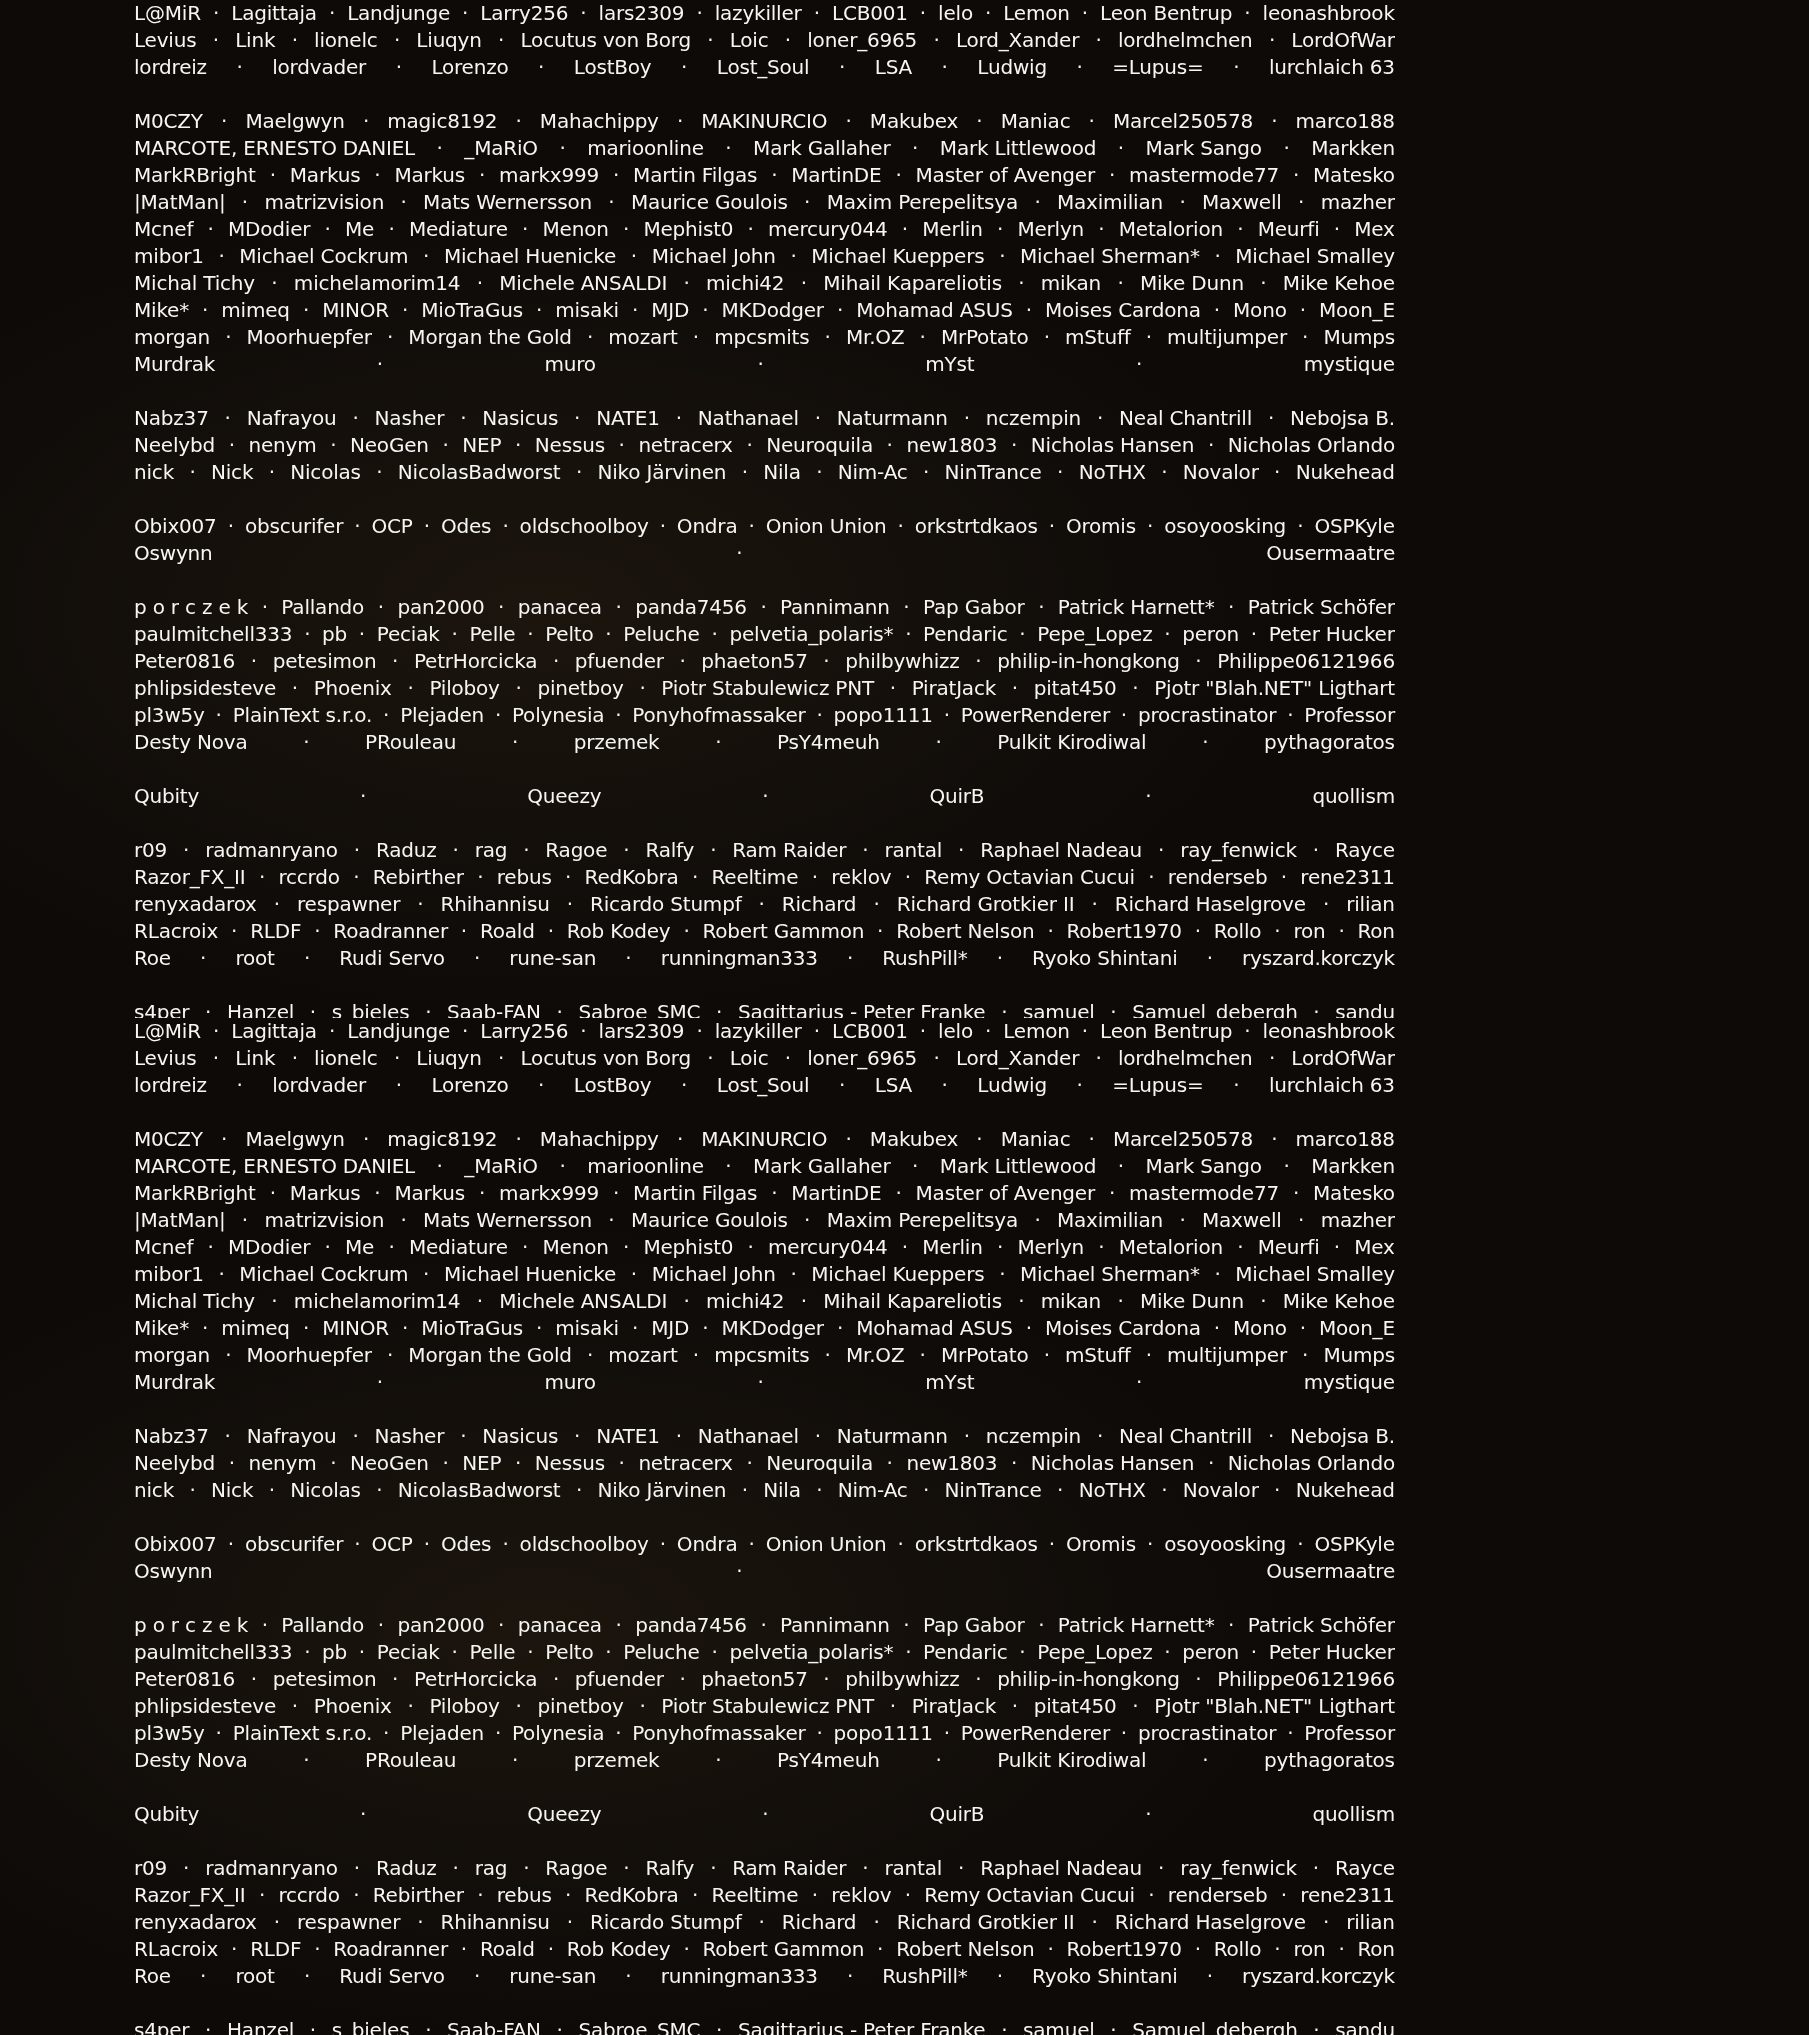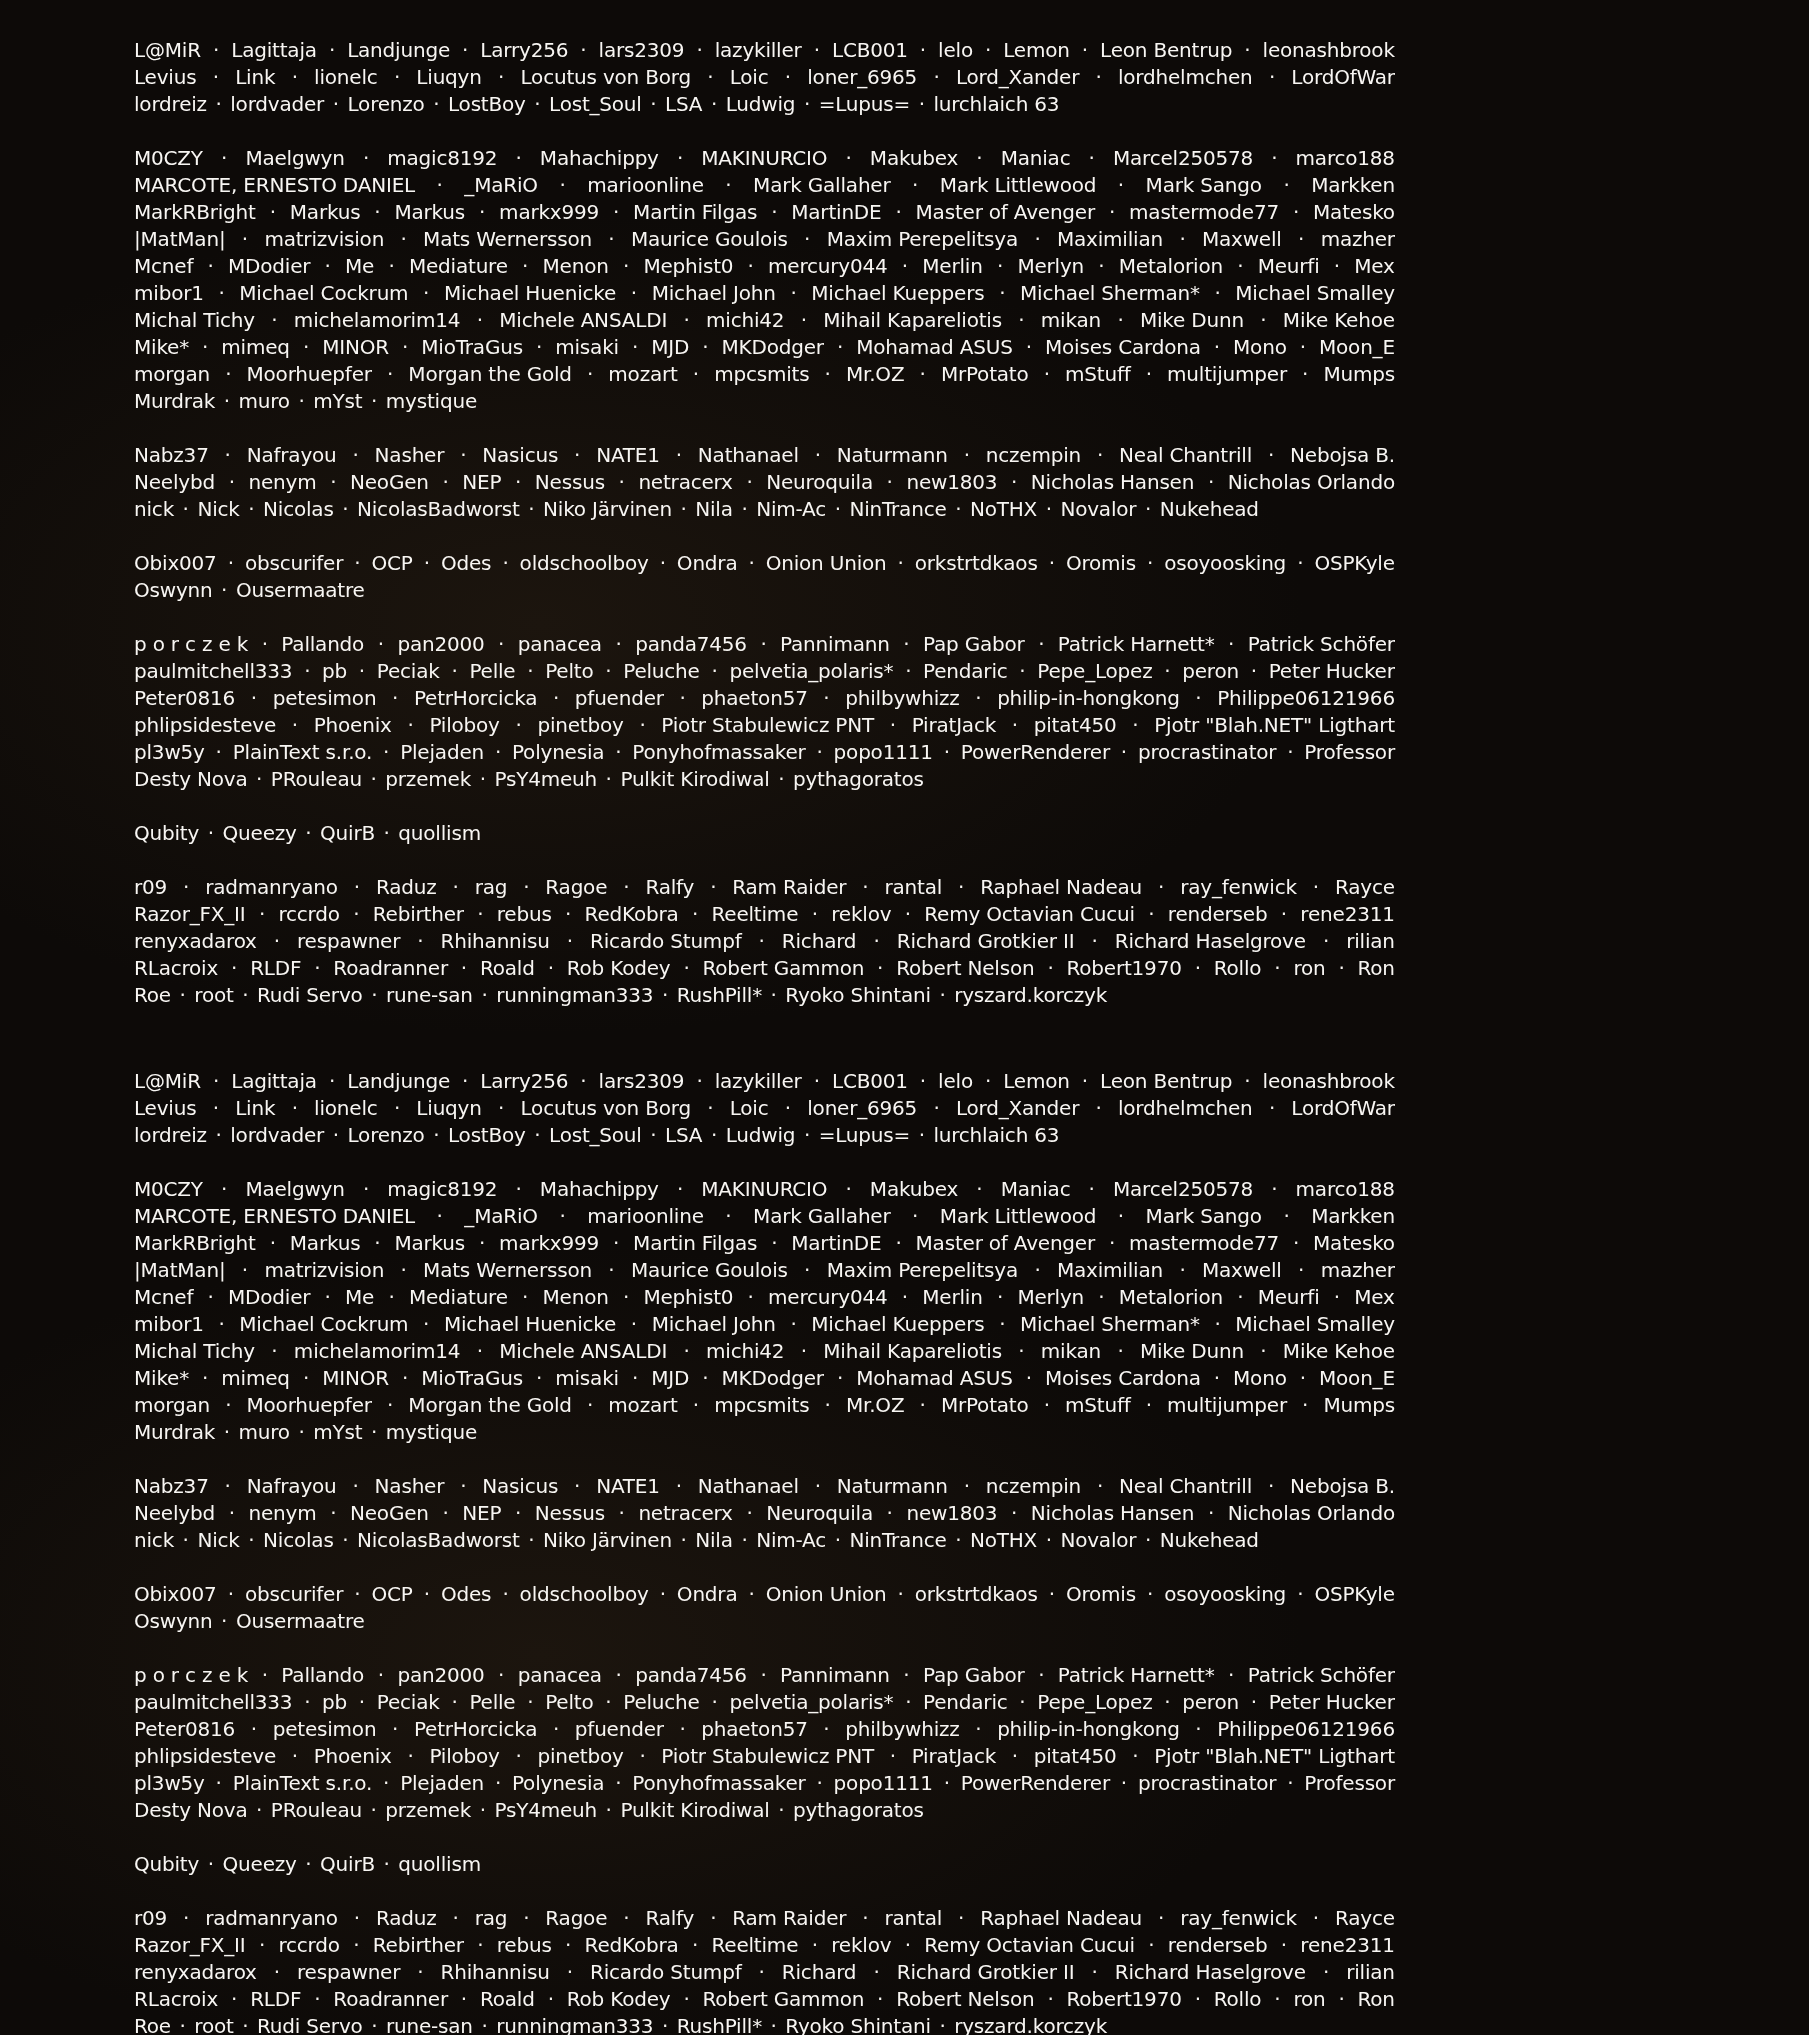--- a/index.html
+++ b/index.html
@@ -12,39 +12,38 @@
   .screen {
     width: 1809px;
     height: 2035px;
     position: relative;
   }
   .credits-half {
     box-sizing: border-box;
     width: 1542px;
     height: 1018px;
     overflow: hidden;
-    padding: 24px 147px 0 134px;
+    padding: 0 147px 0 134px;
     position: relative;
-    margin-top: 13px;
   }
   .paragraph {
     margin: 0 0 27px 0;
   }
   .line {
     display: flex;
     justify-content: space-between;
     align-items: baseline;
     white-space: nowrap;
     height: 27px;
     line-height: 27px;
     font-size: 20px;
     letter-spacing: -0.2px;
   }
   .line.left {
-    justify-content: flex-start;
+    justify-content: space-between;
   }
   .line .name { flex: 0 0 auto; }
   .line .sep  { flex: 0 0 auto; }
   .line.left .sep { margin: 0 8.6px; }
 </style>
 </head>
 <body style="background: rgb(13, 10, 8); color: rgb(248, 246, 243);">
 
 <div class="screen">
   <section class="credits-half" style="background: radial-gradient(1176px 633px at 35% 60%, rgb(28, 21, 14) 0%, rgba(0, 0, 0, 0) 65%), rgb(13, 10, 8);">

